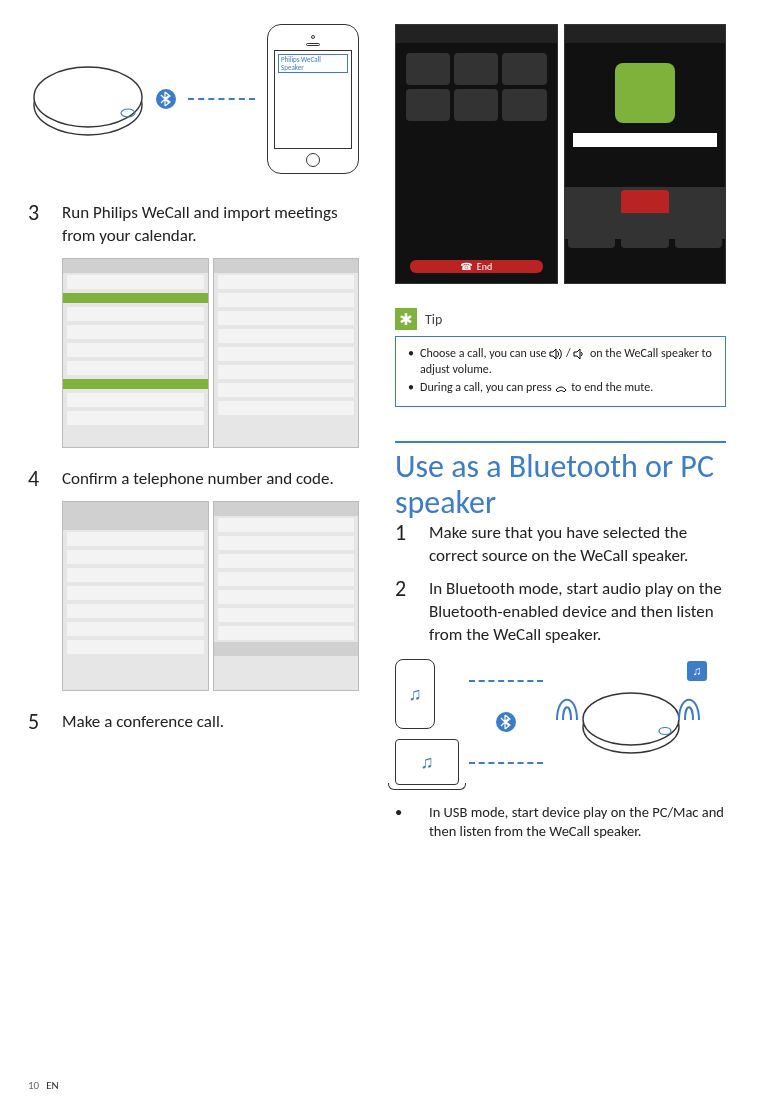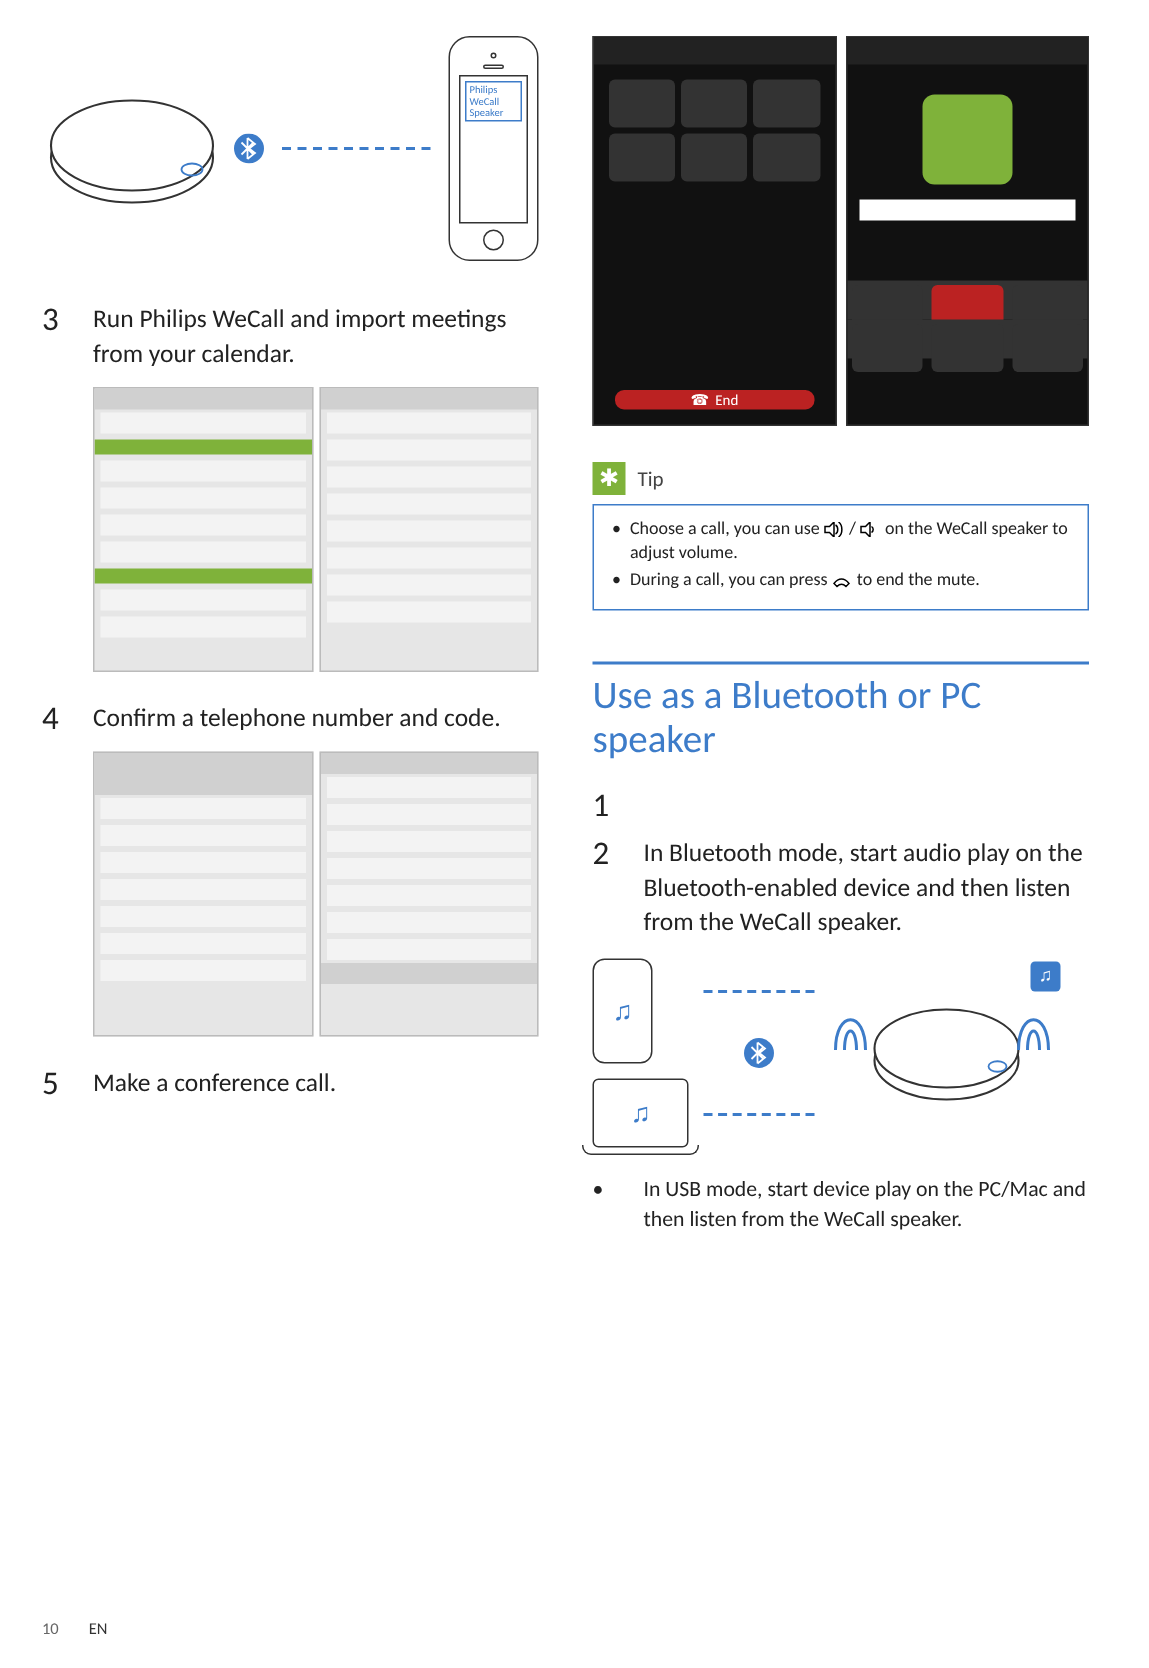--- a/index.html
+++ b/index.html
@@ -13,21 +13,21 @@
     position: relative;
     padding: 24px 40px 24px 28px;
   }
   .cols { display: flex; gap: 36px; }
   .col { flex: 1; min-width: 0; }
 
   
   .pair-illus { display:flex; align-items:center; gap:8px; margin-bottom:28px; }
   .pair-illus svg { flex-shrink:0; }
   .dashed { border-top: 2px dashed #3d7cc9; flex:1; height:0; margin:0 4px; }
-  .phone-frame { border:1.5px solid #333; border-radius:14px; width:60px; height:150px; padding:10px 6px 6px; display:flex; flex-direction:column; align-items:center; }
+  .phone-frame { border:1.5px solid #333; border-radius:14px; width:92px; height:150px; padding:10px 6px 6px; display:flex; flex-direction:column; align-items:center; }
   .phone-speaker { width:14px; height:3px; border:1px solid #333; border-radius:2px; margin-bottom:4px; }
   .phone-camera { width:4px; height:4px; border:1px solid #333; border-radius:50%; margin-bottom:4px; }
   .phone-screen { border:1px solid #333; flex:1; width:100%; padding:3px; font-size:7px; color:#3d7cc9; line-height:1.1; }
   .phone-screen .label-box { border:1px solid #3d7cc9; padding:1px 2px; display:inline-block; }
   .phone-home { width:14px; height:14px; border:1px solid #333; border-radius:50%; margin-top:4px; }
 
   
   .step { display:flex; gap:12px; margin-bottom:10px; }
   .step-num { font-size:22px; font-weight:400; line-height:1; width:22px; flex-shrink:0; }
   .step-body { font-size:17px; line-height:1.35; flex:1; }
@@ -58,38 +58,38 @@
   .tip-head { display:flex; align-items:center; gap:8px; margin-bottom:6px; font-size:14px; color:#444;}
   .tip-badge { width:22px; height:22px; background:#7fb23a; display:flex; align-items:center; justify-content:center; color:#fff; font-size:16px; }
   .tip-box { border:1px solid #3d7cc9; padding:8px 10px; font-size:12px; line-height:1.35; }
   .tip-box ul { list-style:none; }
   .tip-box li { position:relative; padding-left:14px; margin-bottom:2px;}
   .tip-box li::before { content:"•"; position:absolute; left:2px; top:0; }
   .inline-icon { display:inline-block; vertical-align:middle; }
 
   
   .section-rule { height:2px; background:#3d7cc9; margin-bottom:6px; }
-  .section-title { color:#3d7cc9; font-size:26px; font-weight:400; line-height:1.15; margin-bottom:18px; }
+  .section-title { color:#3d7cc9; font-size:32px; font-weight:400; line-height:1.15; }
 
   
   .bt-illus { margin: 12px 0 18px 0; display:flex; align-items:center; gap:10px; }
   .bt-illus svg { flex-shrink:0; }
   .mini-phone { border:1.5px solid #333; border-radius:8px; width:40px; height:70px; display:flex; align-items:center; justify-content:center; }
   .mini-lap { border:1.5px solid #333; border-radius:4px; width:64px; height:46px; display:flex; align-items:center; justify-content:center; position:relative; }
   .mini-lap::after { content:""; position:absolute; bottom:-6px; left:-8px; right:-8px; height:6px; border:1.5px solid #333; border-top:none; border-radius:0 0 6px 6px; }
   .note-ic { font-size:18px; color:#3d7cc9; }
   .dashed2 { border-top:2px dashed #3d7cc9; width:74px; height:0; }
   .stack-dev { display:flex; flex-direction:column; gap:10px; }
   .speak-wrap { position:relative; }
   .music-badge { position:absolute; top:-14px; right:-4px; background:#3d7cc9; color:#fff; width:20px; height:20px; border-radius:3px; display:flex;align-items:center;justify-content:center; font-size:12px;}
 
   .sub-bullet { display:flex; gap:12px; margin-top:8px; font-size:14.5px; line-height:1.35; }
   .sub-bullet .dot { width:22px; flex-shrink:0; text-align:left; }
 
-  .footer { position:absolute; bottom:20px; left:28px; font-size:11px; color:#333; display:flex; gap:20px; align-items:baseline;}
+  .footer { position:absolute; bottom:20px; left:28px; font-size:11px; color:#333; display:flex; gap:7px; align-items:baseline;}
   .footer .pg { color:#666; }
   .footer .lang { font-weight:400; }
 </style>
 </head>
 <body>
 
 <div class="cols">
 
   <div class="col">
 
@@ -249,20 +249,21 @@
           </li>
         </ul>
       </div>
     </div>
 
     <div class="section-rule"></div>
     <div class="section-title">Use as a Bluetooth or PC speaker</div>
 
     <div class="step">
       <div class="step-num">1</div>
+      <div class="step-body">Make sure that you have selected the correct source on the WeCall speaker.</div>
     </div>
     <div class="step">
       <div class="step-num">2</div>
       <div class="step-body">In Bluetooth mode, start audio play on the Bluetooth-enabled device and then listen from the WeCall speaker.</div>
     </div>
 
     <div class="bt-illus">
       <div class="stack-dev">
         <div class="mini-phone">
             <span class="note-ic">♫</span>

